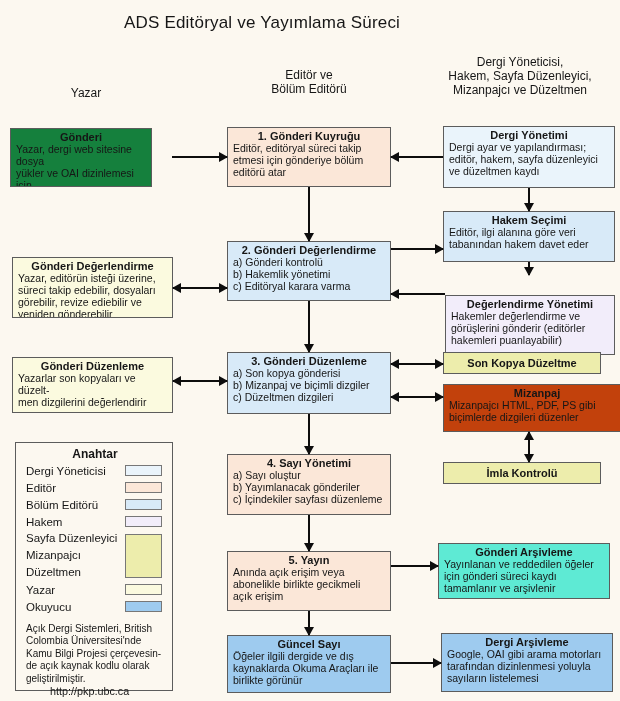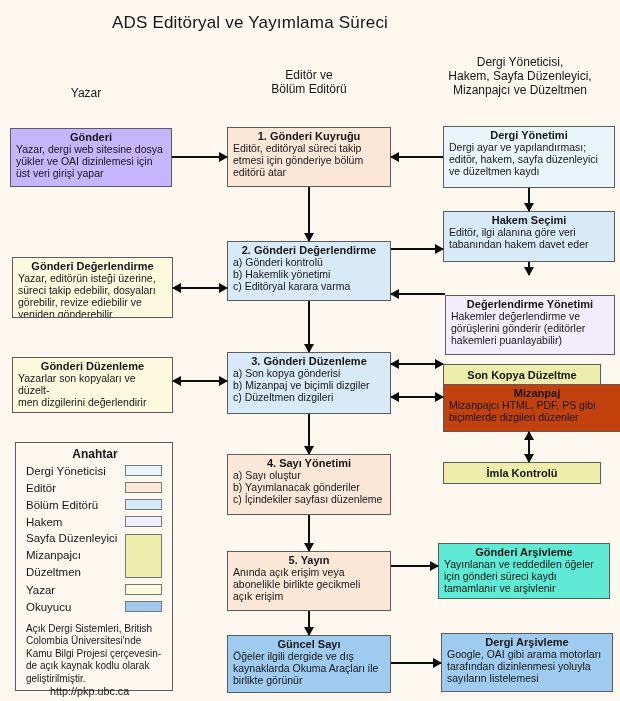--- a/index.html
+++ b/index.html
@@ -1,20 +1,20 @@
 <!DOCTYPE html>
 <html><head>
 <meta charset="utf-8">
 <style>
   html,body { margin:0; padding:0; }
   body { font-family:"Liberation Sans","DejaVu Sans",sans-serif; color:#161616; }
   #canvas { position:relative; width:620px; height:701px; background:#FCF8F0; overflow:hidden; }
 
   .page-title { position:absolute; left:0; top:13px; width:500px; text-align:center;
-                font-size:17px; letter-spacing:0.2px; }
+                font-size:17px; letter-spacing:0.2px;padding-left:12px; }
 
   .colhead { position:absolute; text-align:center; font-size:12px; line-height:14px;
              white-space:pre-line; }
 
   .box { position:absolute; box-sizing:border-box; border:1px solid #5c5c5c;
          font-size:10.5px; line-height:11.9px; overflow:hidden; }
   .box .bt { font-weight:bold; text-align:center; font-size:11px; line-height:13px; padding-top:2px; }
   .box .bb { padding:0 3px 2px 5px; white-space:pre-line; }
   .box.only { display:flex; align-items:center; justify-content:center; }
   .box.only .bt { padding-top:0; }
@@ -45,21 +45,21 @@
 
   <div class="page-title">ADS Editöryal ve Yayımlama Süreci</div>
 
   <div class="colhead" style="left:26px; top:86px; width:120px;">Yazar</div>
   <div class="colhead" style="left:239px; top:68px; width:140px;">Editör ve
 Bölüm Editörü</div>
   <div class="colhead" style="left:430px; top:55px; width:180px;">Dergi Yöneticisi,
 Hakem, Sayfa Düzenleyici,
 Mizanpajcı ve Düzeltmen</div>
 
-  <div class="box" style="left: 10px; top: 128px; width: 162px; height: 59px; background-color: #c4b5fd;">
+  <div class="box" style="left: 10px; top: 128px; width: 142px; height: 59px; background-color: #15803d;">
     <div class="bt">Gönderi</div>
     <div class="bb">Yazar, dergi web sitesine dosya
 yükler ve OAI dizinlemesi için
 üst veri girişi yapar</div>
   </div>
   <div class="box" style="left: 12px; top: 257px; width: 161px; height: 61px; background-color: rgb(251, 250, 223);">
     <div class="bt">Gönderi Değerlendirme</div>
     <div class="bb">Yazar, editörün isteği üzerine,
 süreci takip edebilir, dosyaları
 görebilir, revize ediebilir ve
@@ -118,21 +118,21 @@
     <div class="bt">Hakem Seçimi</div>
     <div class="bb">Editör, ilgi alanına göre veri
 tabanından hakem davet eder</div>
   </div>
   <div class="box" style="left: 445px; top: 275px; width: 170px; height: 60px; background-color: rgb(242, 237, 250); margin-top: 20px;">
     <div class="bt">Değerlendirme Yönetimi</div>
     <div class="bb">Hakemler değerlendirme ve
 görüşlerini gönderir (editörler
 hakemleri puanlayabilir)</div>
   </div>
-  <div class="box only" style="left: 443px; top: 352px; width: 158px; height: 22px; background-color: rgb(237, 237, 172); margin-top: 12px;">
+  <div class="box only" style="left: 443px; top: 352px; width: 158px; height: 22px; background-color: rgb(237, 237, 172);">
     <div class="bt">Son Kopya Düzeltme</div>
   </div>
   <div class="box" style="left: 443px; top: 384px; width: 188px; height: 48px; background-color: #c2410c;">
     <div class="bt">Mizanpaj</div>
     <div class="bb">Mizanpajcı HTML, PDF, PS gibi
 biçimlerde dizgileri düzenler</div>
   </div>
   <div class="box only" style="left: 443px; top: 462px; width: 158px; height: 22px; background-color: rgb(237, 237, 172);">
     <div class="bt">İmla Kontrolü</div>
   </div>

